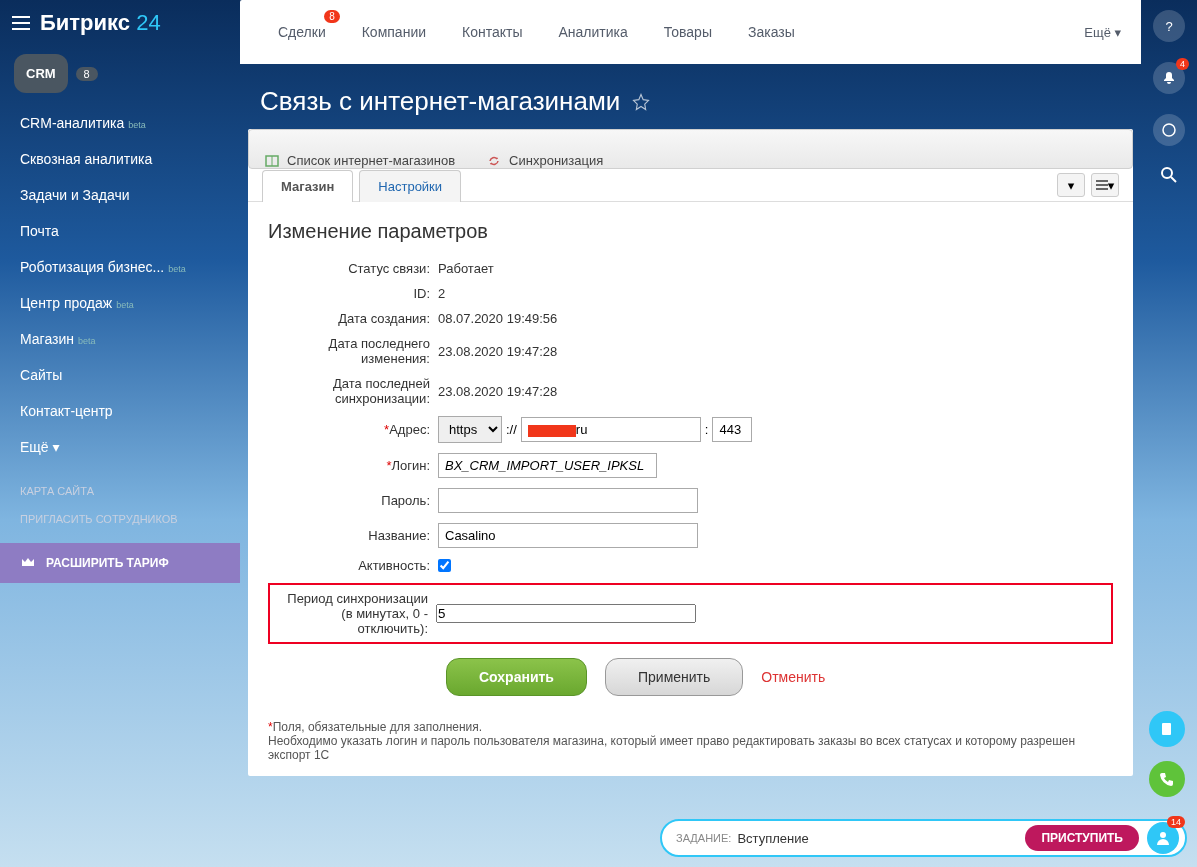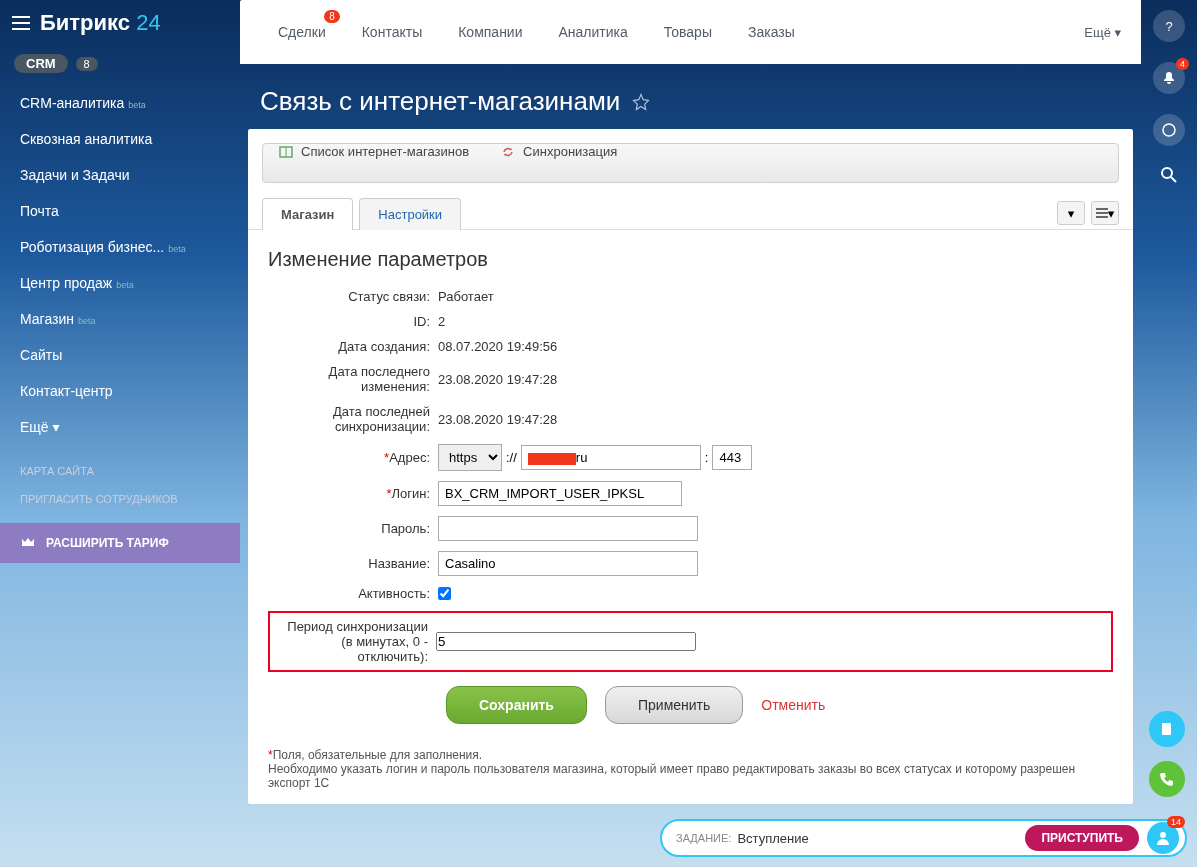--- a/index.html
+++ b/index.html
@@ -5,37 +5,37 @@
 * { box-sizing: border-box; margin: 0; padding: 0; }
 body { font-family: "Helvetica Neue", Arial, sans-serif; font-size: 13px; background: linear-gradient(180deg,#0a2d5c 0%,#1e5a9e 30%,#7fb5e0 60%,#c5dff0 100%); width: 1197px; height: 867px; overflow: hidden; position: relative; }
 .app { display: flex; height: 100%; }
 .sidebar { width: 240px; color: #fff; padding: 10px 0; flex-shrink: 0; }
 .logo-row { display: flex; align-items: center; padding: 0 12px 14px 12px; }
 .burger { width: 18px; height: 14px; margin-right: 10px; cursor: pointer; }
 .burger div { height: 2px; background: #fff; margin-bottom: 4px; }
 .logo { font-size: 22px; font-weight: 600; }
 .logo .b24 { color: #2fc7f7; font-weight: 400; }
 .crm-badge { display: flex; align-items: center; padding: 4px 14px; margin-bottom: 8px; }
-.crm-pill { background: #4a5661; border-radius: 12px; padding: 2px 12px; font-size: 13px; font-weight: 600; }
+.crm-pill { background: #4a5661; border-radius: 12px; padding: 12px 12px; font-size: 13px; font-weight: 600; }
 .crm-count { background: #4a5661; border-radius: 10px; padding: 1px 8px; font-size: 11px; margin-left: 8px; }
 .nav-item { padding: 10px 20px; font-size: 14px; cursor: pointer; display: flex; align-items: baseline; }
 .nav-item .beta { font-size: 9px; color: #8bb; margin-left: 4px; }
 .nav-small { padding: 8px 20px; font-size: 11px; color: #c8d0e0; text-transform: uppercase; cursor: pointer; }
 .expand-tariff { background: #8e7cc3; color: #fff; padding: 12px 20px; font-size: 12px; font-weight: 600; display: flex; align-items: center; cursor: pointer; margin-top: 10px; }
 .expand-tariff svg { margin-right: 10px; }
 .main { flex: 1; display: flex; flex-direction: column; min-width: 0; }
 .topnav { background: #fff; display: flex; align-items: center; padding: 0 20px; height: 64px; border-top-left-radius: 2px; position: relative; }
 .topnav-item { padding: 0 18px; font-size: 14px; color: #545c6a; cursor: pointer; height: 100%; display: flex; align-items: center; position: relative; }
 .topnav-item .badge { position: absolute; top: 10px; right: 4px; background: #f1361a; color: #fff; font-size: 10px; border-radius: 8px; padding: 1px 5px; }
 .topnav-more { margin-left: auto; display: flex; align-items: center; color: #545c6a; cursor: pointer; }
 .page-title-row { display: flex; align-items: center; padding: 22px 20px 12px 20px; color: #fff; }
 .page-title { font-size: 26px; font-weight: 300; margin-right: 12px; }
 .star { width: 18px; height: 18px; cursor: pointer; color: #fff; opacity: .7; }
 .panel { background: #fff; margin: 0 8px; border-radius: 2px; padding: 0; }
-.toolbar { background: linear-gradient(#f7f7f7,#e9e9e9); border: 1px solid #d0d0d0; border-radius: 4px; margin: 14px; display: flex; align-items: flex-start; height: 40px; }
+.toolbar { background: linear-gradient(#f7f7f7,#e9e9e9); border: 1px solid #d0d0d0; border-radius: 4px; display: flex; align-items: flex-end; height: 40px; }
 .toolbar-item { padding: 0 16px; font-size: 13px; color: #444; display: flex; align-items: center; cursor: pointer; }
 .toolbar-item svg { margin-right: 8px; }
 .tabs-row { display: flex; align-items: center; padding: 0 14px; border-bottom: 1px solid #ddd; }
 .tab { border: 1px solid #ccc; border-bottom: none; border-radius: 4px 4px 0 0; padding: 8px 18px; font-size: 13px; margin-right: 6px; cursor: pointer; position: relative; top: 1px; background: #fff; }
 .tab.active { color: #555; font-weight: 600; }
 .tab.inactive { color: #2067b0; background: #f4f4f4; }
 .tab-actions { margin-left: auto; display: flex; gap: 6px; }
 .icon-btn { border: 1px solid #ccc; background: #f4f4f4; width: 28px; height: 24px; border-radius: 3px; display: flex; align-items: center; justify-content: center; cursor: pointer; }
 .content { padding: 18px 20px 10px 20px; }
 .content h2 { font-size: 20px; font-weight: 400; color: #333; margin-bottom: 18px; }
@@ -136,24 +136,24 @@
   </div>
 
   <div class="main">
     <div class="topnav">
       <div id="topnav-items" style="display:flex;height:100%">
           <div class="topnav-item">
             <span>Сделки</span>
             <span class="badge">8</span>
           </div>
           <div class="topnav-item">
+            <span>Компании</span>
+          </div>
+          <div class="topnav-item">
             <span>Контакты</span>
-          </div>
-          <div class="topnav-item">
-            <span>Компании</span>
           </div>
           <div class="topnav-item">
             <span>Аналитика</span>
           </div>
           <div class="topnav-item">
             <span>Товары</span>
           </div>
           <div class="topnav-item">
             <span>Заказы</span>
           </div>
@@ -230,21 +230,21 @@
           <div class="form-label"><span class="req">*</span><span>Адрес:</span></div>
           <select style="width:64px"><option>https</option></select>
           <span style="margin:0 4px">://</span>
           <span class="addr-domain" style="border:1px solid #aaa;padding:4px 6px;display:inline-block"><span class="redact"></span><span>ru</span></span>
           <span style="margin:0 4px">:</span>
           <input type="text" style="width: 40px;" value="443">
         </div>
 
         <div class="form-row">
           <div class="form-label"><span class="req">*</span><span>Логин:</span></div>
-          <input type="text" style="width: 244px;" value="BX_CRM_IMPORT_USER_IPKSL">
+          <input type="text" style="width: 219px; font-style: italic;" value="BX_CRM_IMPORT_USER_IPKSL">
         </div>
 
         <div class="form-row">
           <div class="form-label">Пароль:</div>
           <input type="password" style="width: 260px;" value="">
         </div>
 
         <div class="form-row">
           <div class="form-label">Название:</div>
           <input type="text" style="width: 260px;" value="Casalino">

